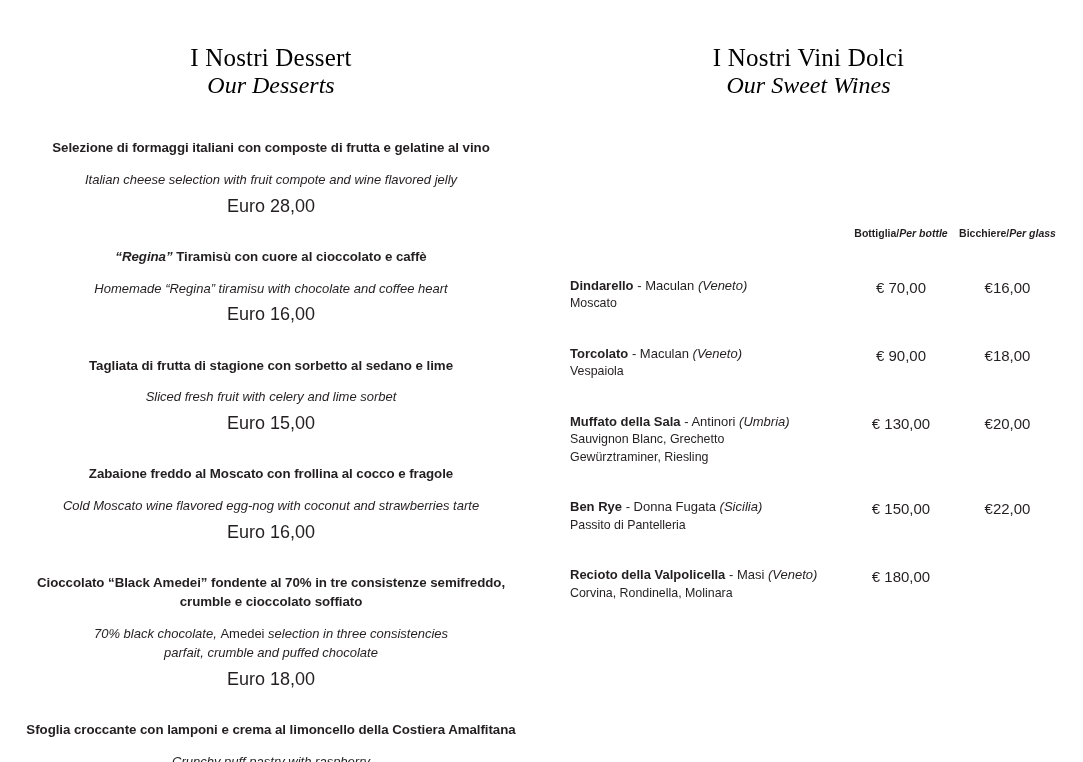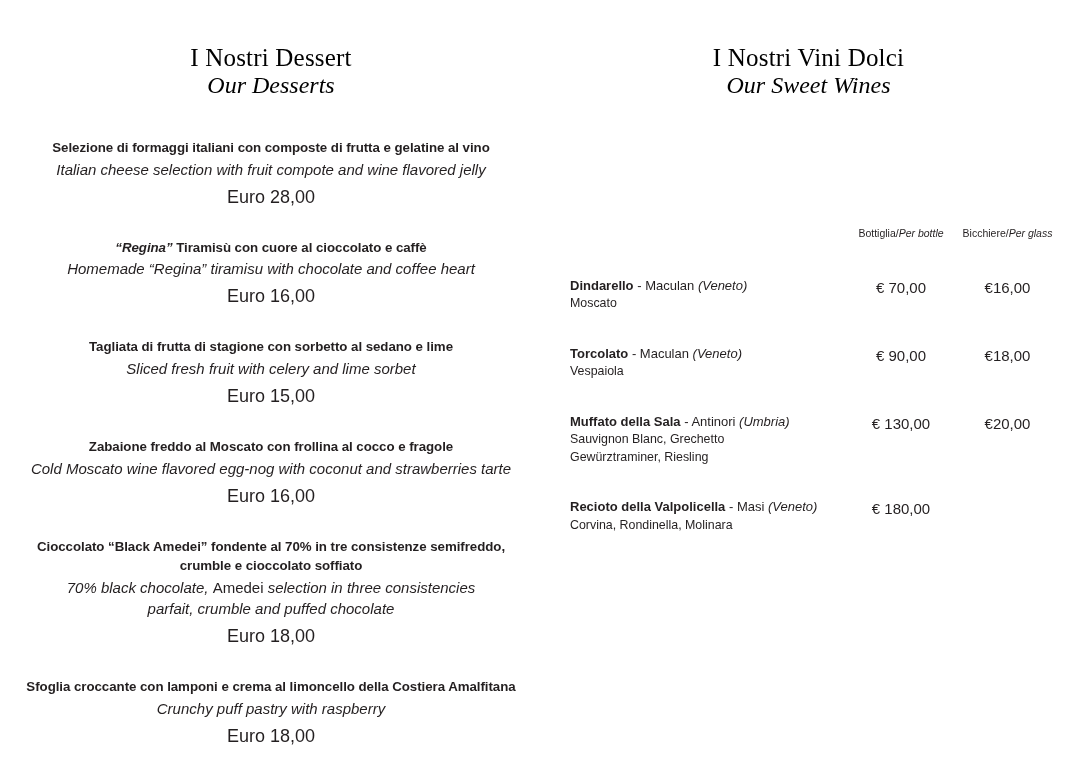--- a/index.html
+++ b/index.html
@@ -48,24 +48,24 @@
     margin-bottom: 29px;
   }
   .dessert-name {
     font-size: 13.3px;
     font-weight: bold;
     line-height: 1.42;
     letter-spacing: -0.05px;
   }
   .dessert-name .q-it { font-style: italic; }
   .dessert-desc {
-    font-size: 15px;
+    font-size: 13px;
     font-style: italic;
     line-height: 1.45;
-    margin-top: 1px;
+    margin-top: 13px;
   }
   .dessert-desc .upright { font-style: normal; }
   .dessert-price {
     font-size: 18px;
     line-height: 1.45;
     margin-top: 3px;
   }
 
   
   #wines-column {
@@ -77,21 +77,21 @@
   #wine-table {
     margin-top: 128px;
     width: 100%;
     border-collapse: collapse;
   }
   #wine-table col.c-name  { width: 292px; }
   #wine-table col.c-bottle{ width: 106px; }
   #wine-table col.c-glass { width: 107px; }
 
   #wine-table th {
-    font-weight: normal;
+    font-weight: bold;
     font-size: 10.5px;
     text-align: center;
     padding: 0 0 36px 0;
     vertical-align: top;
     line-height: 1.3;
   }
   #wine-table th.c-name-head { padding: 0; }
   #wine-table th .en { font-style: italic; }
 
   #wine-table td {
@@ -219,20 +219,28 @@
           <td class="wine-name-cell">
             <div class="wine-title"><span class="w-name">Muffato della Sala</span><span> - </span><span>Antinori </span><span class="w-region">(Umbria)</span></div>
             <div class="wine-grapes">Sauvignon Blanc, Grechetto</div>
             <div class="wine-grapes">Gewürztraminer, Riesling</div>
           </td>
           <td class="wine-price">€ 130,00</td>
           <td class="wine-price">€20,00</td>
         </tr>
         <tr>
           <td class="wine-name-cell">
+            <div class="wine-title"><span class="w-name">Ben Rye</span><span> - </span><span>Donna Fugata </span><span class="w-region">(Sicilia)</span></div>
+            <div class="wine-grapes">Passito di Pantelleria</div>
+          </td>
+          <td class="wine-price">€ 150,00</td>
+          <td class="wine-price">€22,00</td>
+        </tr>
+        <tr>
+          <td class="wine-name-cell">
             <div class="wine-title"><span class="w-name">Recioto della Valpolicella</span><span> - </span><span>Masi </span><span class="w-region">(Veneto)</span></div>
             <div class="wine-grapes">Corvina, Rondinella, Molinara</div>
           </td>
           <td class="wine-price">€ 180,00</td>
           <td class="wine-price"></td>
         </tr>
       </tbody>
   </table>
 </section>
 

